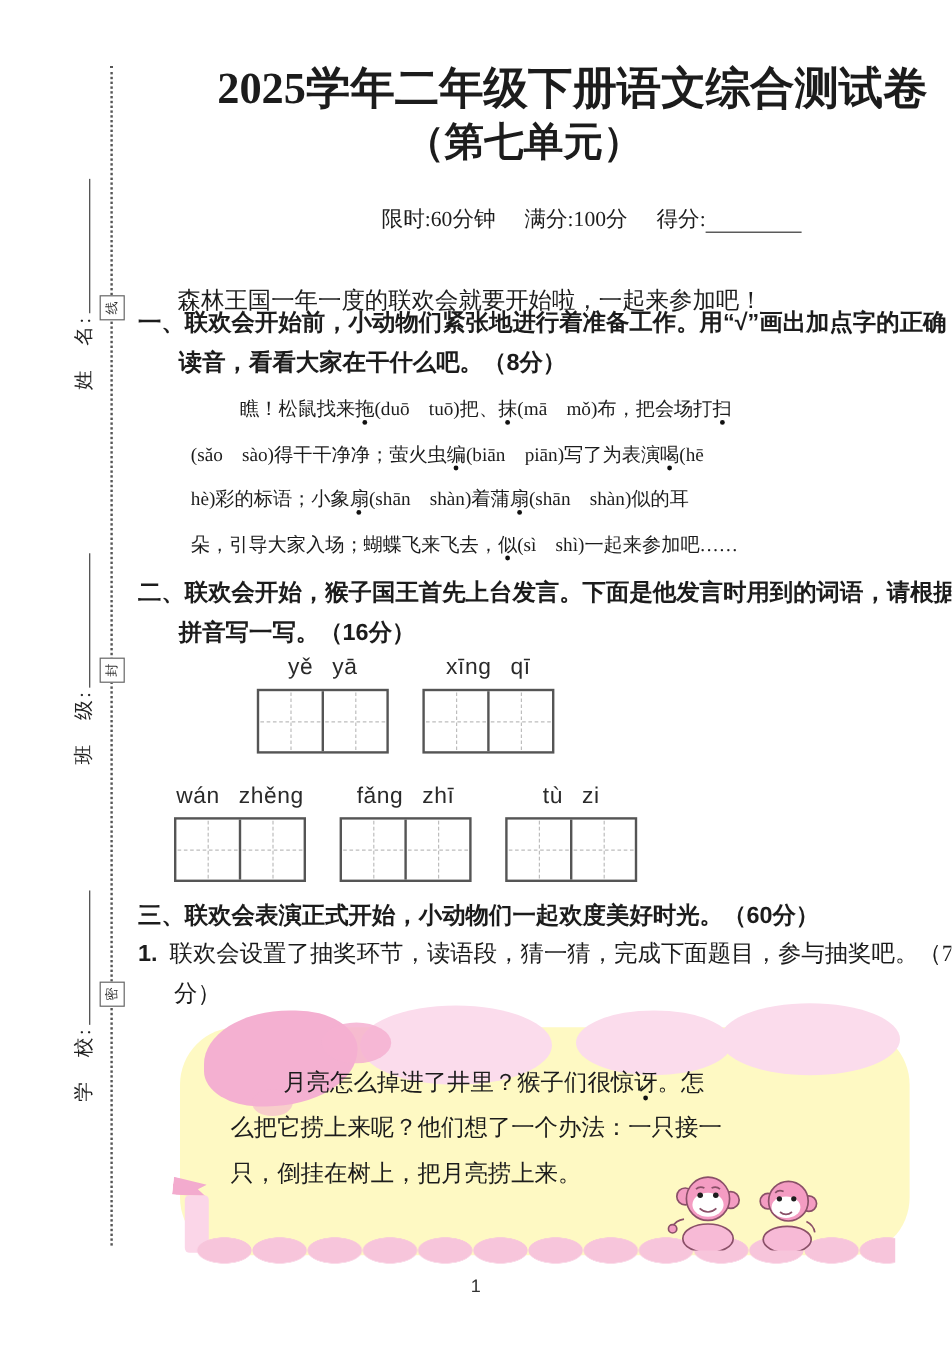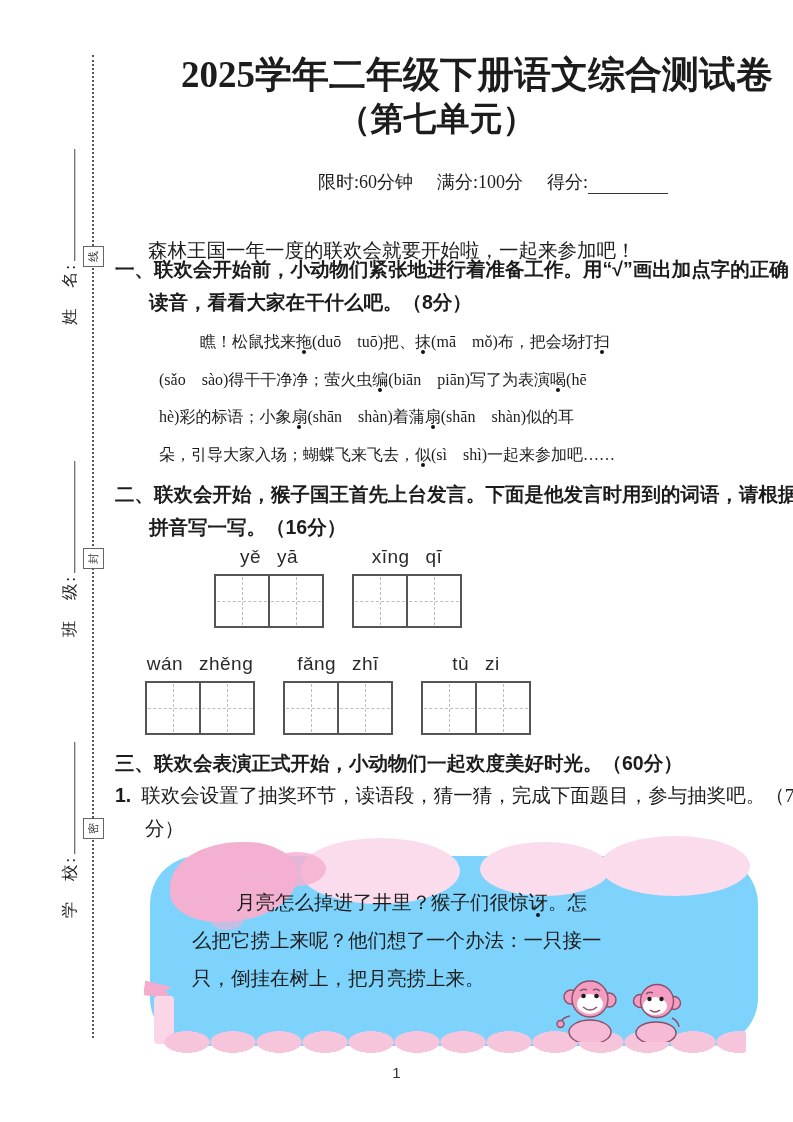--- a/index.html
+++ b/index.html
@@ -55,21 +55,21 @@
   .cell::before { content:""; position:absolute; top:1px; bottom:1px; left:50%; width:0; border-left:1px dashed #bdbdbd; }
   .cell::after  { content:""; position:absolute; left:1px; right:1px; top:50%; height:0; border-top:1px dashed #bdbdbd; }
 
   
   .q1 { position:absolute; left:115px; top:779px; width:652px; font-size:19.5px; line-height:33px;
         padding-left:30px; text-indent:-30px; }
   .qnum { font-family:"Liberation Sans",sans-serif; font-weight:700; margin-right:10px; }
 
   
   .cloudbox { position:absolute; left:150px; top:856px; width:608px; height:190px;
-              background:#7dd3fc; border-radius:48px; }
+              background:#fef9c3; border-radius:48px; }
   .puff { position:absolute; background:#fbdcec; border-radius:50%; }
   .puff.pa { left:150px; top:-18px; width:160px; height:66px; }
   .puff.pb { left:330px; top:-14px; width:130px; height:54px; }
   .puff.pc { left:450px; top:-20px; width:150px; height:60px; }
   .blob { position:absolute; background:#f4b0d1; }
   .blob.ba { left:20px; top:-14px; width:128px; height:80px; border-radius:58% 42% 62% 38%; }
   .blob.bb { left:118px; top:-4px; width:58px; height:34px; border-radius:50%; opacity:.85; }
   .blob.bc { left:60px; top:52px; width:34px; height:22px; border-radius:50%; opacity:.6; }
   .deco-flag { position:absolute; left:-6px; top:126px; width:28px; height:15px; background:#f3abce;
                clip-path:polygon(0 0,100% 25%,75% 55%,100% 90%,0 100%); transform:rotate(6deg); }

